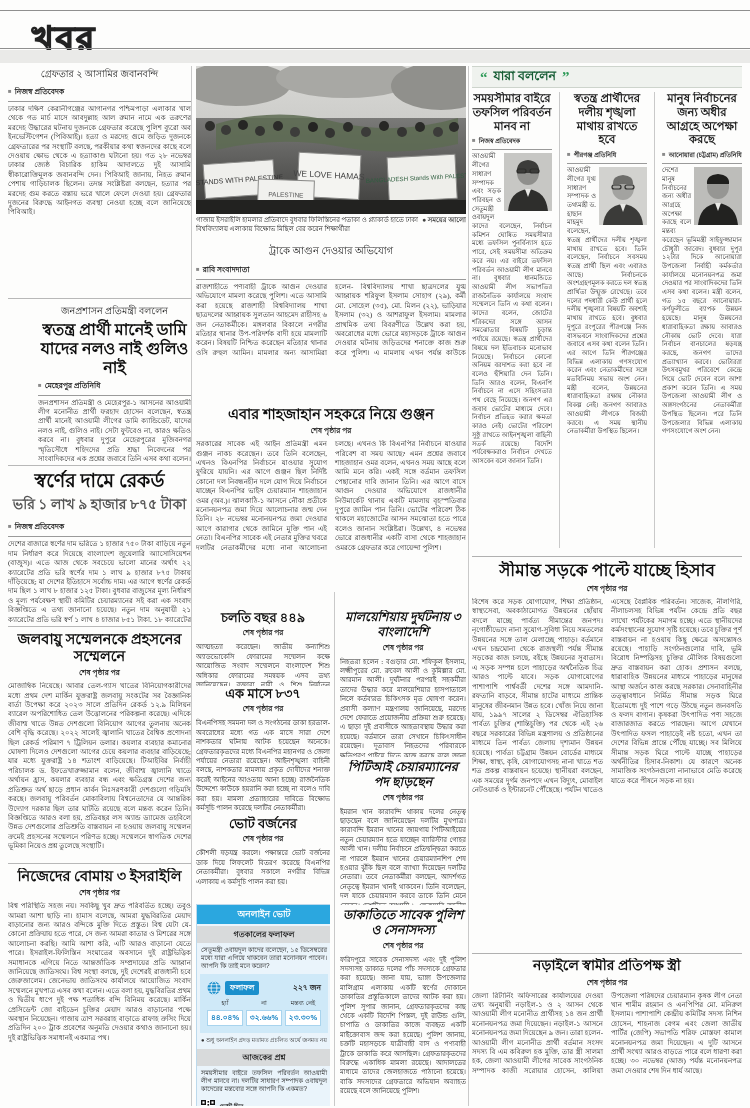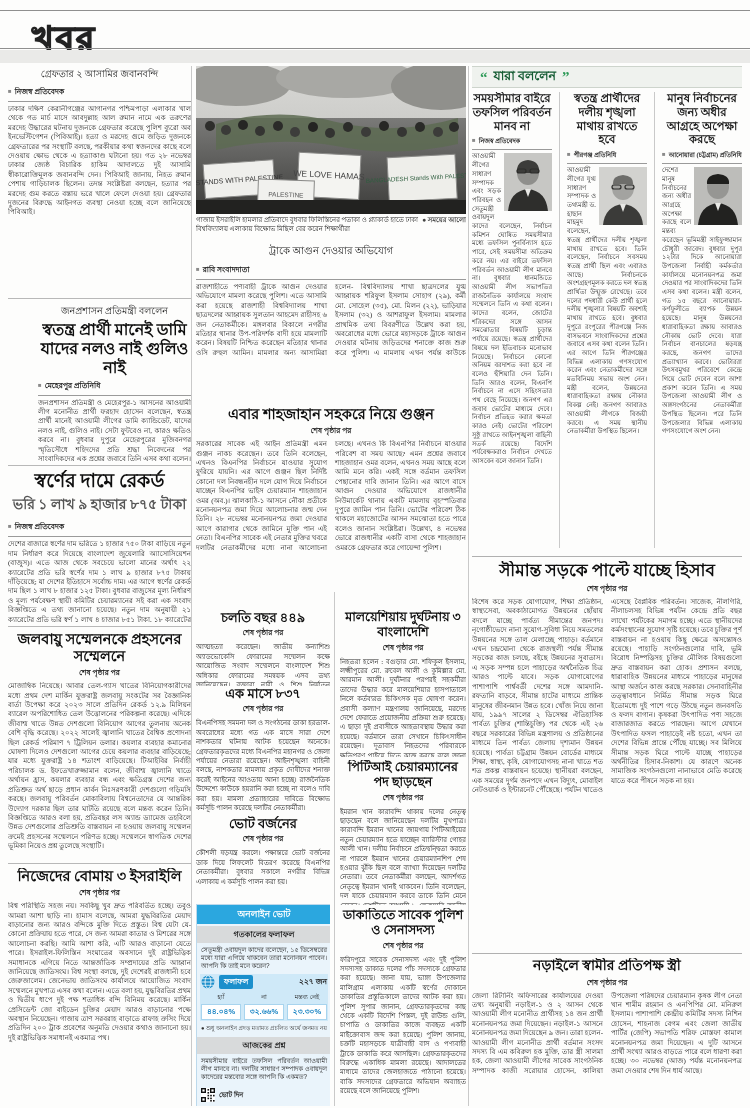--- a/index.html
+++ b/index.html
@@ -32,39 +32,39 @@
   .sep{border-top:1px solid #b8b8b8;margin:4px 0;}
   .art{overflow:hidden;}
   
   .photo{width:270px;height:148px;overflow:hidden;background:#cfcfcc;}
   .caption{font-size:6.8px;line-height:8.6px;color:#222;margin:2px 0 0;height:22px;overflow:hidden;}
   .credit{float:right;font-weight:bold;color:#444;}
   
   .subgrid{display:flex;gap:10px;margin-top:6px;}
   .subL{width:134px;overflow:hidden;}
   .subR{width:126px;overflow:hidden;}
-  .shl{font-size:13px;} .shl2{font-size:12.5px;}
+  .shl{font-size:13px;} .shl2{font-size:12.5px;font-style:italic;}
   
   .qband{height:20px;background:#eff2ee;border-top:1px solid #cdd4cc;border-bottom:1px solid #cdd4cc;
          display:flex;align-items:center;gap:6px;padding-left:8px;margin-bottom:4px;}
   .qmark{color:#2d9a57;font-size:15px;font-weight:bold;line-height:1;}
   .qtitle{color:#155c33;font-size:12.5px;font-weight:bold;}
   .qcols{display:flex;gap:7px;height:460px;overflow:hidden;}
   .qcol{width:85px;overflow:hidden;}
   .qhl{font-size:11.5px;font-weight:bold;text-align:center;line-height:1.2;margin-bottom:2px;}
   .qbyline{font-size:6.3px;font-weight:bold;border-bottom:1px solid #9a9a9a;padding:1px 0 2px;margin-bottom:2px;}
   .qbody{font-size:6.5px;line-height:8.7px;text-align:justify;}
   .portrait{float:right;width:48px;height:58px;margin:1px 0 2px 3px;background:#b7b7b5;overflow:hidden;}
   
   .poll{width:134px;background:#eaf4fb;border:1px solid #bcd9ec;overflow:hidden;
         font-family:"Liberation Sans","DejaVu Sans",sans-serif;}
   .poll-title{background:#2ba7df;color:#fff;font-weight:bold;font-size:9px;text-align:center;padding:2px 0;}
   .poll-band{background:#d8dadb;color:#222;font-weight:bold;font-size:8px;text-align:center;padding:2px 0;margin-top:2px;}
   .poll-q{font-size:6.4px;line-height:8.2px;text-align:justify;padding:3px 4px;color:#222;}
-  .poll-res{background:#cfe9f8;margin:0 3px;padding:1px;}
+  .poll-res{background:#cfe9f8;margin:0 3px;padding:7px;}
   .poll-res-head{display:flex;align-items:center;gap:4px;}
   .res-chip{background:#1b8fcc;color:#fff;font-weight:bold;font-size:7.5px;padding:1px 5px;border-radius:2px;}
   .res-total{margin-left:auto;font-size:7.5px;font-weight:bold;color:#222;}
   .opt-row{display:flex;gap:3px;margin-top:3px;}
   .opt{flex:1;text-align:center;}
   .opt-label{font-size:6.3px;color:#222;margin-bottom:1px;}
   .opt-val{background:#fff;border:1px solid #a8d4ee;color:#0f7fc1;font-weight:bold;font-size:7.5px;padding:1px 0;}
   .poll-note{font-size:5.8px;color:#333;padding:2px 4px;}
   .poll-links{padding:2px 4px 4px;}
   .plink{display:flex;align-items:center;gap:4px;font-size:6.6px;color:#222;margin-top:2px;font-weight:bold;}

